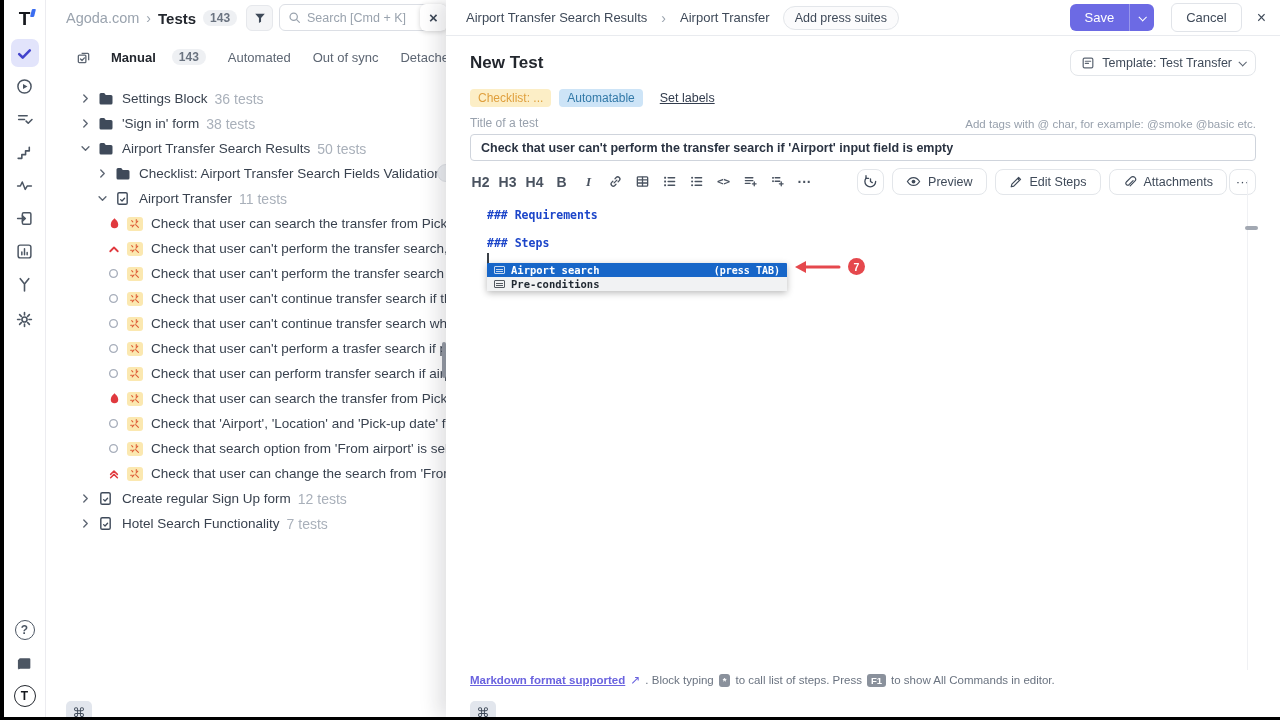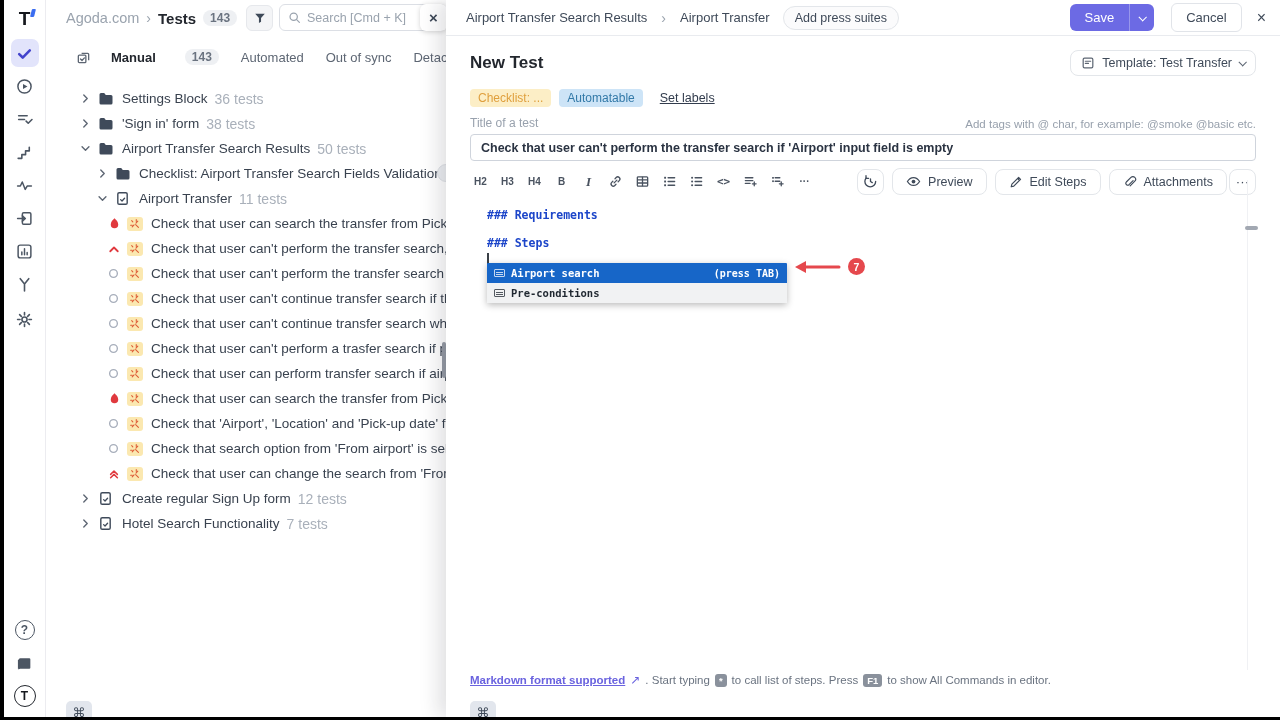--- a/index.html
+++ b/index.html
@@ -33,21 +33,21 @@
   .cnt { background:#eef0f3; border-radius:9px; font-size:12px; font-weight:700; color:#6a7380; padding:1px 7px; margin-left:7px; }
   .filter-btn { position:absolute; left:200px; top:5px; width:27px; height:26px; background:#f4f5f7; border:1px solid #e6e8ec; border-radius:6px; display:flex; align-items:center; justify-content:center; cursor:pointer; }
   .search-box { position:absolute; left:233px; top:4px; width:168px; height:27px; border:1px solid #dcdfe5; border-radius:6px; background:#fff; display:flex; align-items:center; padding:0 8px; gap:6px; }
   .search-box input { border:none; outline:none; width:120px; font-size:12.5px; color:#3f4a59; font-family:"Liberation Sans",sans-serif; }
   .search-box input::placeholder { color:#9aa3ae; }
   .search-close { position:absolute; left:374px; top:4px; width:27px; height:27px; background:#fff; border-radius:6px; box-shadow:0 1px 5px rgba(0,0,0,.18); display:flex; align-items:center; justify-content:center; font-size:15px; font-weight:700; color:#3f4a59; z-index:12; cursor:pointer; }
 
   .tabs { height:42px; display:flex; align-items:center; padding-left:30px; gap:20px; }
   .tab-ic { color:#5d6673; }
   .tabs-list { display:flex; align-items:center; gap:22px; }
-  .tab { border:none; background:transparent; font-size:13px; display:flex; align-items:center; gap:22px; cursor:pointer; font-family:"Liberation Sans",sans-serif; white-space:nowrap; }
+  .tab { border:none; background:transparent; font-size:13px; display:flex; align-items:center; gap:9px; cursor:pointer; font-family:"Liberation Sans",sans-serif; white-space:nowrap; }
   .tab-active { color:#23272e; font-weight:700; }
   .tab-plain { color:#5d6673; }
 
   .tree { padding-top:8px; }
   .trow { height:25px; display:flex; align-items:center; white-space:nowrap; overflow:hidden; cursor:pointer; }
   .ind-0 { padding-left:34px; } .ind-1 { padding-left:51px; } .ind-2 { padding-left:62px; }
   .chev-ic { width:14px; margin-right:4px; color:#5d6673; flex:0 0 auto; }
   .t-ic { width:17px; margin-right:7px; color:#3f4a5a; flex:0 0 auto; }
   .sev { width:14px; margin-right:5px; flex:0 0 auto; display:flex; align-items:center; }
   .clickb { width:16px; height:14px; background:#fbe8b0; border-radius:3px; margin-right:8px; flex:0 0 auto; display:flex; align-items:center; justify-content:center; }
@@ -81,34 +81,34 @@
   .badge-sev { background:#fceec6; color:#df9f3d; }
   .badge-auto { background:#cde4f7; color:#3279a8; }
   .set-labels { font-size:12.5px; color:#323c4d; text-decoration:underline; margin-left:9px; cursor:pointer; }
 
   .label-row { display:flex; align-items:flex-end; justify-content:space-between; padding:9px 24px 0; flex:0 0 auto; }
   .fld-label { font-size:12px; color:#98a1ad; }
   .tags-hint { font-size:11.5px; color:#98a1ad; }
   .title-input { margin:4px 24px 0; height:27px; border:1px solid #cfd4dc; border-radius:4px; padding:0 10px; font-size:12.5px; font-weight:600; color:#2a3342; font-family:"Liberation Sans",sans-serif; flex:0 0 auto; }
 
   .toolbar { display:flex; align-items:center; margin:7px 24px 0 22px; gap:2px; flex:0 0 auto; }
-  .tb { min-width:25px; height:23px; border:none; background:transparent; border-radius:4px; color:#4a5360; font-size:10px; font-weight:700; display:flex; align-items:center; justify-content:center; cursor:pointer; font-family:"Liberation Sans",sans-serif; }
+  .tb { min-width:25px; height:23px; border:none; background:transparent; border-radius:4px; color:#4a5360; font-size:14px; font-weight:700; display:flex; align-items:center; justify-content:center; cursor:pointer; font-family:"Liberation Sans",sans-serif; }
   .tb svg { width:15px; height:15px; }
   .tb-i { font-style:italic; font-family:"Liberation Serif",serif; font-size:13px; }
   .tb-code { font-family:"DejaVu Sans Mono",monospace; font-weight:700; font-size:11px; }
   .tb-spacer { flex:1; }
   .tb-chip { border:1px solid #e3e6ea; background:#fff; border-radius:8px; padding:5px 13px; display:flex; align-items:center; gap:7px; font-size:12.5px; color:#3f4a59; cursor:pointer; margin-left:6px; font-family:"Liberation Sans",sans-serif; white-space:nowrap; }
   .tb-round { border:1px solid #e3e6ea; background:#fff; border-radius:8px; width:27px; height:26px; display:flex; align-items:center; justify-content:center; color:#3f4a59; cursor:pointer; }
 
   .editor { position:relative; flex:1 1 auto; margin-top:4px; padding:10px 24px 0 41px; font-family:"DejaVu Sans Mono",monospace; }
   .md-line { font-size:11.5px; font-weight:700; color:#1c45c9; line-height:12px; }
   .md-line + .md-line { margin-top:16px; }
   .caret-line { width:1.5px; height:13px; background:#3a3f46; margin-top:4px; }
   .ac-box { position:absolute; left:41px; top:64px; width:300px; box-shadow:0 2px 7px rgba(0,0,0,.28); border-radius:1px; overflow:hidden; }
-  .ac-row { height:20px; display:flex; align-items:center; padding:0 7px; gap:6px; font-size:10.5px; font-weight:700; font-family:"DejaVu Sans Mono",monospace; cursor:pointer; }
+  .ac-row { height:14px; display:flex; align-items:center; padding:0 7px; gap:6px; font-size:10.5px; font-weight:700; font-family:"DejaVu Sans Mono",monospace; cursor:pointer; }
   .ac-selected { background:#1766c8; color:#fff; }
   .ac-plain { background:#f1f2f3; color:#1f2730; }
   .ac-ic { width:11px; height:8px; border:1px solid currentColor; border-radius:1px; opacity:.75; position:relative; flex:0 0 auto; }
   .ac-ic::after { content:""; position:absolute; left:1px; top:2px; width:7px; height:1px; background:currentColor; box-shadow:0 2px 0 currentColor; }
   .ac-label { flex:1; }
   .ac-hint { font-size:10px; }
   .anno { position:absolute; left:347px; top:59px; display:flex; align-items:center; gap:7px; }
   .anno-circle { width:17px; height:17px; border-radius:50%; background:#e5484d; color:#fff; font-size:10.5px; font-weight:700; display:flex; align-items:center; justify-content:center; font-family:"Liberation Sans",sans-serif; }
 
   .rp-footer { margin-top:auto; padding:0 24px 30px 24px; display:flex; align-items:center; gap:5px; font-size:11.5px; color:#6a7380; flex:0 0 auto; white-space:nowrap; }
@@ -707,21 +707,21 @@
           <path d="M46 7H9" stroke="#e5484d" stroke-width="3" stroke-linecap="round"></path>
           <path d="M13 1L2 7l11 6z" fill="#e5484d"></path>
         </svg>
       <span class="anno-circle">7</span>
     </div>
   </div>
 
   <div class="rp-footer">
     <span class="md-link">Markdown format supported</span>
     <span class="md-arrow">↗</span>
-    <span>. Start typing</span>
+    <span>. Block typing</span>
     <span class="keycap">*</span>
     <span>to call list of steps. Press</span>
     <span class="keycap">F1</span>
     <span>to show All Commands in editor.</span>
   </div>
 </div>
 
 <div class="abs rp-vline"></div>
 <div class="abs rp-thumb"></div>
 <div class="abs cmd-badge" style="left:66px; top:701px;">⌘</div>

